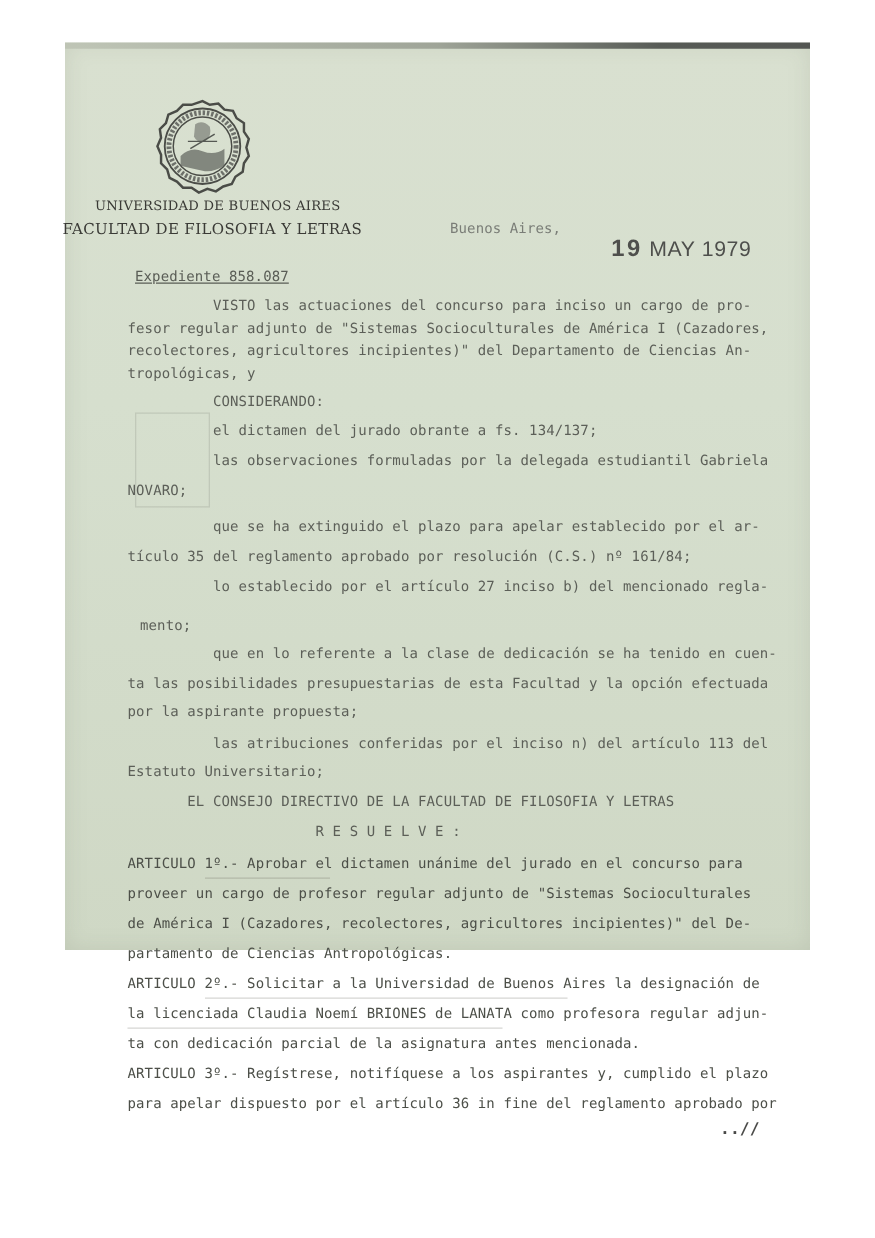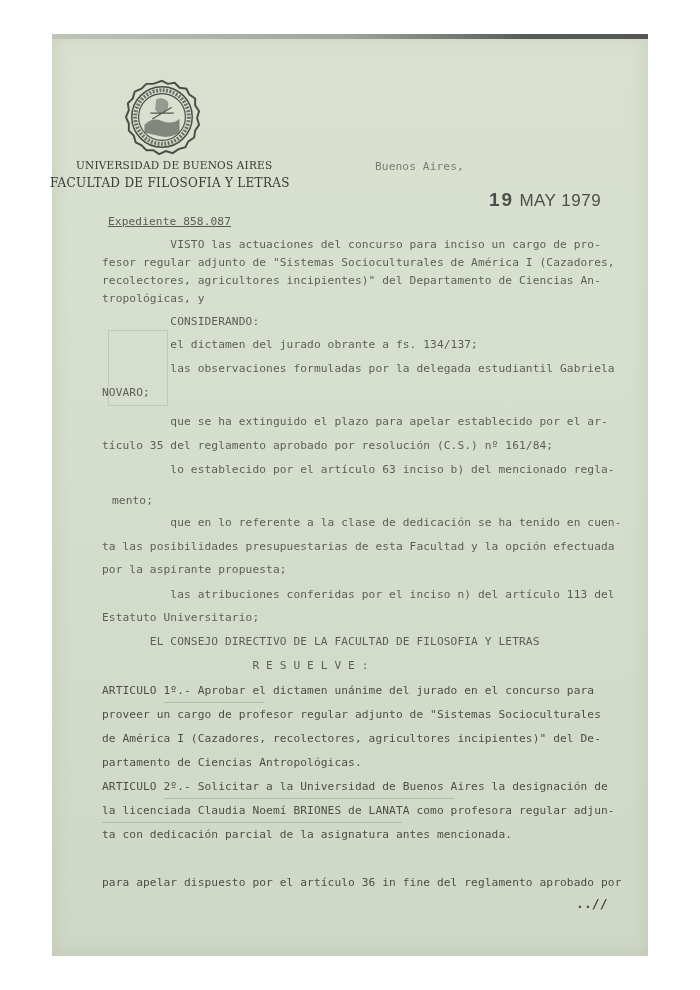--- a/index.html
+++ b/index.html
@@ -1,41 +1,41 @@
 <!DOCTYPE html>
 <html><head>
   <meta charset="utf-8">
   <style>
     html, body { margin: 0; padding: 0; }
     body {
       width: 700px; height: 990px; background: #ffffff; position: relative; overflow: hidden;
     }
     .page {
-      position: absolute; left: 52px; top: 34px; width: 596px; height: 922px;
+      position: absolute; left: 52px; top: 34px; width: 596px; height: 726px;
       background: linear-gradient(180deg, #d9e0d0 0%, #d6dfce 40%, #cfd8c5 100%);
       box-shadow: inset 0 0 18px rgba(120,130,110,0.18);
     }
     .page-topedge {
       position: absolute; left: 0; top: 0; width: 596px; height: 5px;
       background: linear-gradient(90deg, #b9bfb0 0%, #8e9388 50%, #2e3130 80%, #2a2b2c 100%);
       opacity: 0.75;
     }
     .seal {
       position: absolute; left: 71px; top: 44px; width: 78px; height: 78px;
     }
     .letterhead {
       position: absolute; font-family: "DejaVu Serif", "Liberation Serif", serif; color: #3a3a36;
     }
     .lh1 { left: 24px; top: 125px; font-size: 10.5px; letter-spacing: 0.2px; }
     .lh2 { left: -2px; top: 142px; font-size: 12px; letter-spacing: 0.3px; }
     .tw {
       position: absolute; font-family: "DejaVu Sans Mono", "Liberation Mono", monospace;
       font-size: 11.2px; color: #5c5f58; white-space: pre; letter-spacing: 0.1px;
     }
-    .place { left: 308px; top: 126px; color: #7a7d77; margin-left: 15px; }
+    .place { left: 308px; top: 142px; color: #7a7d77; }
     .stamp {
       position: absolute; left: 405px; top: 155px; font-family: "Liberation Sans", "DejaVu Sans", sans-serif;
       font-size: 17px; color: #4e4f4c; letter-spacing: 0.5px;
     }
     .stamp .day { font-weight: bold; font-size: 19px; letter-spacing: 2px; margin-left: 32px; }
     .exp { left: 56px; top: 181px; text-decoration: underline; color: #5a5d56; }
     .dark { color: #4c4f48; }
     .pageref { left: 524px; top: 862px; font-size: 13px; color: #4a4a48; font-weight: bold; }
     .faint-line {
       position: absolute; background: rgba(90,90,85,0.25);
@@ -79,36 +79,37 @@
   <div class="tw" style="left:50px; top:204px;">          VISTO las actuaciones del concurso para inciso un cargo de pro-</div>
   <div class="tw" style="left:50px; top:222px;">fesor regular adjunto de "Sistemas Socioculturales de América I (Cazadores,</div>
   <div class="tw" style="left:50px; top:240px;">recolectores, agricultores incipientes)" del Departamento de Ciencias An-</div>
   <div class="tw" style="left:50px; top:258px;">tropológicas, y</div>
   <div class="tw" style="left:50px; top:281px;">          CONSIDERANDO:</div>
   <div class="tw" style="left:50px; top:304px;">          el dictamen del jurado obrante a fs. 134/137;</div>
   <div class="tw" style="left:50px; top:328px;">          las observaciones formuladas por la delegada estudiantil Gabriela</div>
   <div class="tw" style="left:50px; top:352px;">NOVARO;</div>
   <div class="tw" style="left:50px; top:381px;">          que se ha extinguido el plazo para apelar establecido por el ar-</div>
   <div class="tw" style="left:50px; top:405px;">tículo 35 del reglamento aprobado por resolución (C.S.) nº 161/84;</div>
-  <div class="tw" style="left:50px; top:429px;">          lo establecido por el artículo 63 inciso b) del mencionado regla-</div>
+  <div class="tw" style="left:50px; top:429px;">          lo establecido por el artículo 27 inciso b) del mencionado regla-</div>
   <div class="tw" style="left:50px; top:460px;margin-left:10px;">mento;</div>
   <div class="tw" style="left:50px; top:506px;">ta las posibilidades presupuestarias de esta Facultad y la opción efectuada</div>
   <div class="tw" style="left:50px; top:482px;">          que en lo referente a la clase de dedicación se ha tenido en cuen-</div>
   <div class="tw" style="left:50px; top:529px;">por la aspirante propuesta;</div>
   <div class="tw" style="left:50px; top:554px;">          las atribuciones conferidas por el inciso n) del artículo 113 del</div>
   <div class="tw" style="left:50px; top:577px;">Estatuto Universitario;</div>
   <div class="tw" style="left:50px; top:601px;">       EL CONSEJO DIRECTIVO DE LA FACULTAD DE FILOSOFIA Y LETRAS</div>
   <div class="tw" style="left:50px; top:625px;">                      R E S U E L V E :</div>
   <div class="tw dark" style="left:50px; top:650px;">ARTICULO 1º.- Aprobar el dictamen unánime del jurado en el concurso para</div>
   <div class="tw dark" style="left:50px; top:674px;">proveer un cargo de profesor regular adjunto de "Sistemas Socioculturales</div>
   <div class="tw dark" style="left:50px; top:698px;">de América I (Cazadores, recolectores, agricultores incipientes)" del De-</div>
   <div class="tw dark" style="left:50px; top:722px;">partamento de Ciencias Antropológicas.</div>
   <div class="tw dark" style="left:50px; top:746px;">ARTICULO 2º.- Solicitar a la Universidad de Buenos Aires la designación de</div>
   <div class="tw dark" style="left:50px; top:770px;">la licenciada Claudia Noemí BRIONES de LANATA como profesora regular adjun-</div>
   <div class="tw dark" style="left:50px; top:794px;">ta con dedicación parcial de la asignatura antes mencionada.</div>
+  <div class="tw dark" style="left:50px; top:818px;">ARTICULO 3º.- Regístrese, notifíquese a los aspirantes y, cumplido el plazo</div>
   <div class="tw dark" style="left:50px; top:842px;">para apelar dispuesto por el artículo 36 in fine del reglamento aprobado por</div>
 
   <div class="faint-line" style="left:112px; top:668px; width:100px; height:1px;"></div>
   <div class="faint-line" style="left:112px; top:764px; width:290px; height:1px;"></div>
   <div class="faint-line" style="left:50px; top:788px; width:300px; height:1px;"></div>
 
   <div class="tw pageref">..//</div>
 </div>
 
 </body></html>

